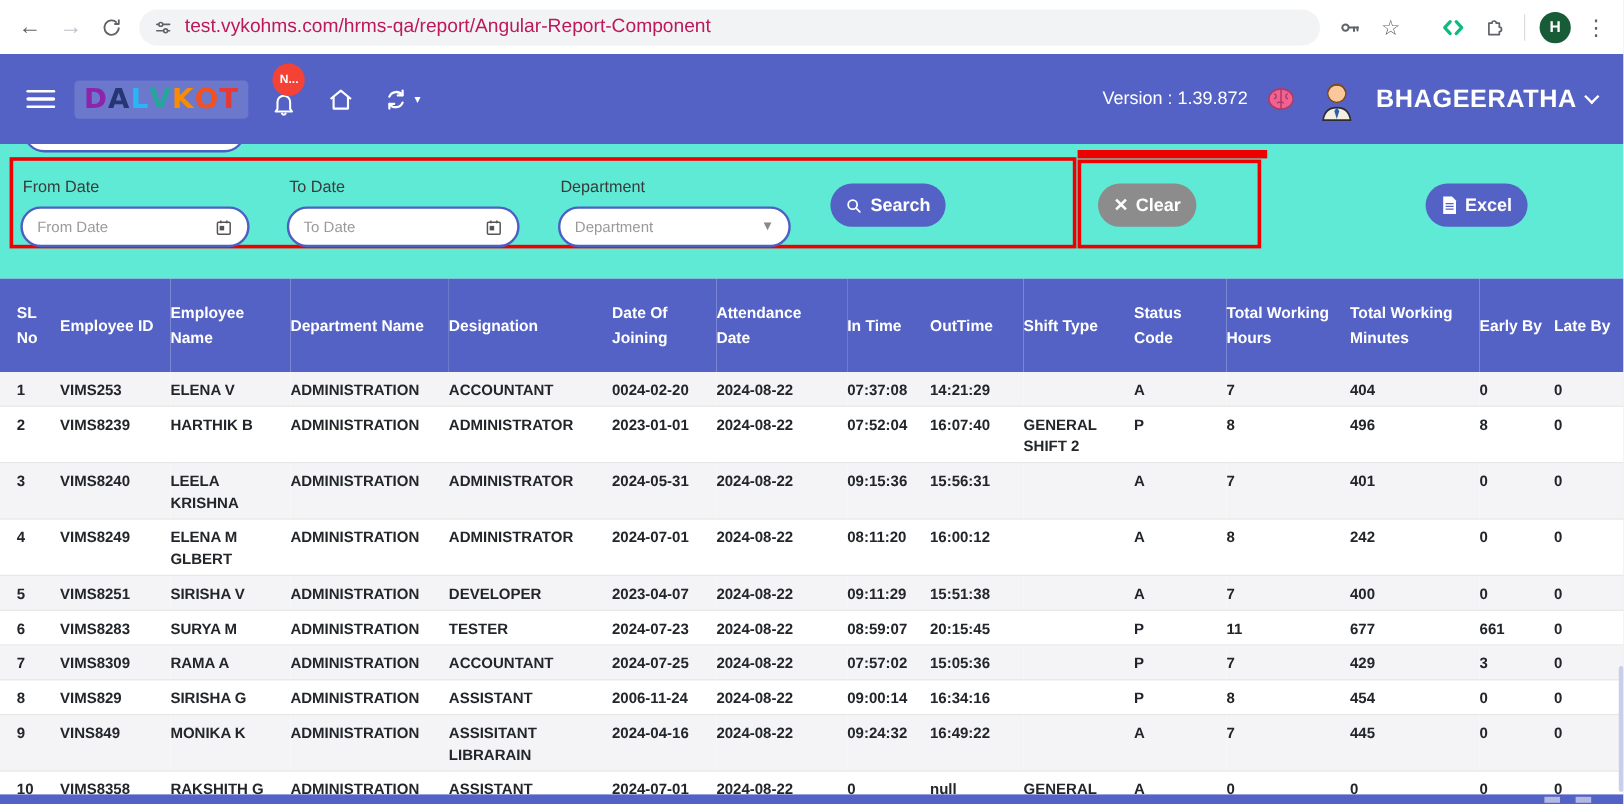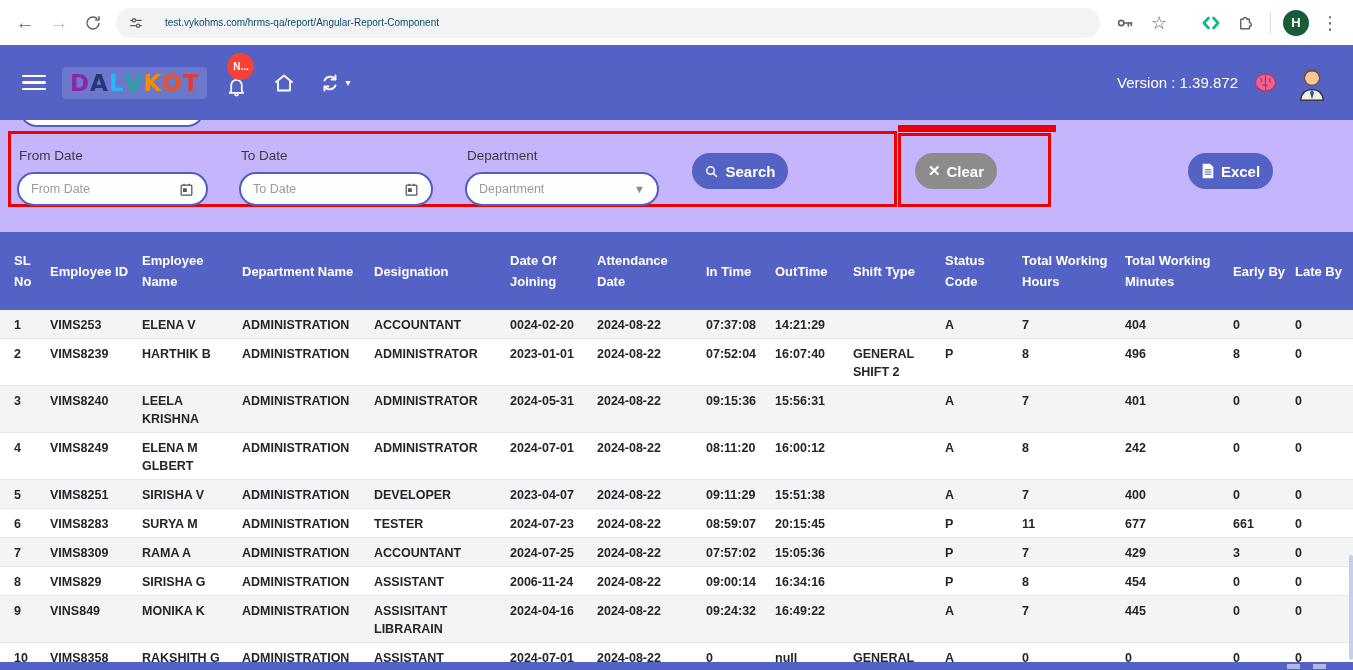--- a/index.html
+++ b/index.html
@@ -6,21 +6,21 @@
   body { font-family: "Liberation Sans", sans-serif; background: #ddd; }
   .screen { width: 1353px; height: 670px; position: relative; overflow: hidden; background: #fff; margin: 0 auto; }
 
   
   .browser-bar { height: 45px; background: #fff; display: flex; align-items: center; padding: 0 8px; }
   .nav-btn { width: 34px; height: 34px; border-radius: 50%; display: flex; align-items: center; justify-content: center;
              font-size: 19px; color: #5f6368; cursor: pointer; flex: 0 0 auto; font-weight: bold; }
   .nav-btn.disabled { color: #bdc1c6; }
   .omnibox { flex: 1; height: 30px; background: #f1f3f4; border-radius: 15px; margin: 0 10px 0 6px;
              display: flex; align-items: center; padding: 0 12px; max-width: 1040px; }
-  .omnibox .url-text { font-size: 10px; color: #0c4a6e; margin-left: 21px; }
+  .omnibox .url-text { font-size: 16px; color: #be185d; margin-left: 10px; }
   .chrome-right { display: flex; align-items: center; gap: 4px; margin-left: auto; }
   .chrome-icon { width: 30px; height: 30px; display: flex; align-items: center; justify-content: center;
                  color: #5f6368; font-size: 18px; cursor: pointer; }
   .chrome-sep { width: 1px; height: 22px; background: #dadce0; margin: 0 6px; }
   .profile-chip { width: 26px; height: 26px; border-radius: 50%; background: #185c37; color: #fff;
                   font-size: 13px; font-weight: bold; display: flex; align-items: center; justify-content: center; }
 
   
   .app-header { height: 75px; background: #5362c4; display: flex; align-items: center; padding: 0 22px;
                 position: relative; z-index: 5; }
@@ -36,21 +36,21 @@
   .hdr-icon { margin-right: 22px; cursor: pointer; display: flex; align-items: center; }
   .sync-caret { color: #fff; font-size: 10px; margin-left: 3px; }
   .hdr-right { margin-left: auto; display: flex; align-items: center; gap: 14px; }
   .version-text { color: #fff; font-size: 15px; }
   .username { color: #fff; font-size: 21px; font-weight: 800; letter-spacing: 0.5px; cursor: pointer;
               display: flex; align-items: center; gap: 8px; }
   .chev { width: 9px; height: 9px; border-right: 2.5px solid #fff; border-bottom: 2.5px solid #fff;
           transform: rotate(45deg); margin-top: -5px; }
 
   
-  .filter-section { position: relative; height: 112px; background: #c4b5fd; }
+  .filter-section { position: relative; height: 112px; background: #5eead4; }
   .cutoff-pill { position: absolute; left: 19px; top: -33px; width: 186px; height: 40px; background: #fff;
                  border: 2px solid #4d5fc3; border-radius: 18px; z-index: 1; }
   .red-box-filters { position: absolute; left: 8px; top: 11px; width: 889px; height: 76px;
                      border: 3px solid #ee0000; z-index: 2; pointer-events: none; }
   .red-box-clear { position: absolute; left: 898px; top: 13px; width: 153px; height: 74px;
                    border: 3px solid #ee0000; z-index: 2; pointer-events: none; }
   .red-bar-clear { position: absolute; left: 898px; top: 5px; width: 158px; height: 7px;
                    background: #ee0000; z-index: 2; pointer-events: none; }
   .f-label { position: absolute; top: 28px; font-size: 13.5px; color: #3a3a3a; z-index: 3; }
   .pill-input { position: absolute; top: 52px; height: 34px; border: 2px solid #4d5fc3; border-radius: 17px;
@@ -186,20 +186,24 @@
           <path d="M12 5v14 M7 8c2 1 2 3 0 4m10-4c-2 1-2 3 0 4 M9 15c1.5-1 3.5-1 5 0" fill="none" stroke="#b03a66" stroke-width="1.1"></path>
         </svg>
       </span>
       <span>
         <svg width="38" height="38" viewBox="0 0 40 40">
           <path d="M8 38c1-8 5.5-11 12-11s11 3 12 11z" fill="#f3ede2" stroke="#2d2d2d" stroke-width="1.4"></path>
           <path d="M20 27l-2.2 3 2.2 7 2.2-7z" fill="#2b5ea7"></path>
           <circle cx="20" cy="14.5" r="8" fill="#fbc89b" stroke="#7a4a21" stroke-width="1.2"></circle>
           <path d="M12.2 13.5 A8 8 0 0 1 27.8 13.5 C 25.5 8.5 23.5 7.5 20 7.5 S 14.5 8.5 12.2 13.5 Z" fill="#a35a22" stroke="#7a4a21" stroke-width="0.8"></path>
         </svg>
+      </span>
+      <span class="username">
+        <span>BHAGEERATHA</span>
+        <span class="chev"></span>
       </span>
     </div>
   </div>
 
   <div class="filter-section">
     <div class="cutoff-pill"></div>
     <div class="red-box-filters"></div>
     <div class="red-bar-clear"></div>
     <div class="red-box-clear"></div>
 

